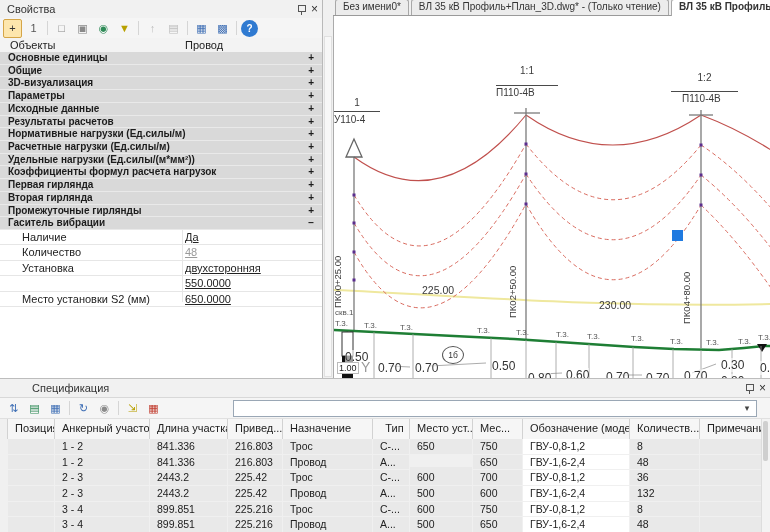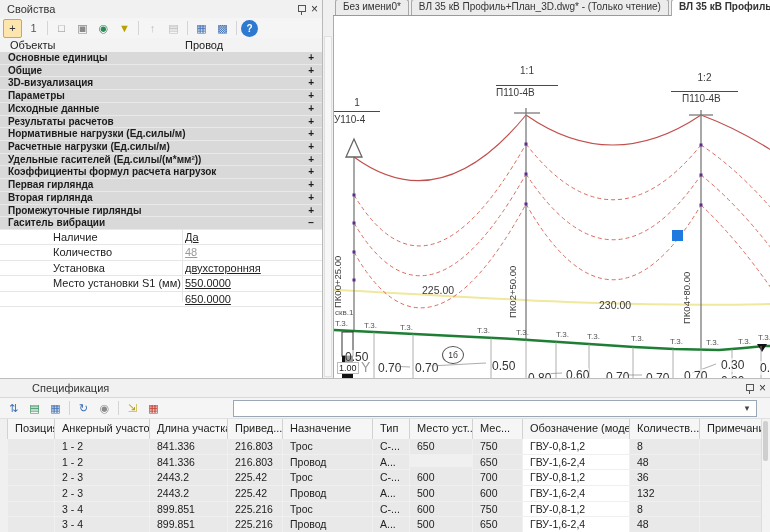--- a/index.html
+++ b/index.html
@@ -34,21 +34,21 @@
            border-bottom:1px solid #dcdcdc;}
   .obj-row .lbl{position:absolute;left:10px;}
   .obj-row .val{position:absolute;left:185px;}
   #prop-categories{position:absolute;left:0;top:52px;width:100%;}
   .cat-row{position:relative;height:12.72px;line-height:12.72px;background:#d9d9d9;
            border-bottom:1px solid #e9e9e9;font-size:10px;font-weight:bold;color:#1c1c1c;
            padding-left:8px;box-sizing:border-box;}
   .cat-toggle{position:absolute;right:8px;top:0;font-weight:bold;}
   #prop-fields{position:absolute;left:0;top:230px;width:100%;}
   .field-row{position:relative;height:14.4px;line-height:14.4px;border-bottom:1px solid #e6e6e6;background:#fff;}
-  .field-row .flbl{position:absolute;left:22px;right:141px;overflow:hidden;white-space:nowrap;margin-left:31px;}
+  .field-row .flbl{position:absolute;left:22px;right:141px;overflow:hidden;white-space:nowrap;}
   .field-row .fval{position:absolute;left:185px;text-decoration:underline;}
   .field-row .fval.dim{color:#9a9a9a;}
   .field-grid-v{position:absolute;left:182px;top:230px;width:1px;height:72px;background:#e6e6e6;}
 
   
   #splitter{position:absolute;left:323px;top:0;width:10px;height:378px;background:#f0f0f0;}
   #splitter .track{position:absolute;left:1px;top:36px;width:6px;height:339px;background:#f7f7f7;border:1px solid #e0e0e0;}
 
   
   #tabbar{position:absolute;left:333px;top:0;width:437px;height:16px;background:#f0f0f0;
@@ -133,45 +133,45 @@
     </div>
     <div id="prop-categories">
         <div class="cat-row"><span>Основные единицы</span><span class="cat-toggle">+</span></div>
         <div class="cat-row"><span>Общие</span><span class="cat-toggle">+</span></div>
         <div class="cat-row"><span>3D-визуализация</span><span class="cat-toggle">+</span></div>
         <div class="cat-row"><span>Параметры</span><span class="cat-toggle">+</span></div>
         <div class="cat-row"><span>Исходные данные</span><span class="cat-toggle">+</span></div>
         <div class="cat-row"><span>Результаты расчетов</span><span class="cat-toggle">+</span></div>
         <div class="cat-row"><span>Нормативные нагрузки (Ед.силы/м)</span><span class="cat-toggle">+</span></div>
         <div class="cat-row"><span>Расчетные нагрузки (Ед.силы/м)</span><span class="cat-toggle">+</span></div>
-        <div class="cat-row"><span>Удельные гасителей (Ед.силы/(м*мм²))</span><span class="cat-toggle">+</span></div>
+        <div class="cat-row"><span>Удельные нагрузки (Ед.силы/(м*мм²))</span><span class="cat-toggle">+</span></div>
         <div class="cat-row"><span>Коэффициенты формул расчета нагрузок</span><span class="cat-toggle">+</span></div>
         <div class="cat-row"><span>Первая гирлянда</span><span class="cat-toggle">+</span></div>
         <div class="cat-row"><span>Вторая гирлянда</span><span class="cat-toggle">+</span></div>
         <div class="cat-row"><span>Промежуточные гирлянды</span><span class="cat-toggle">+</span></div>
         <div class="cat-row"><span>Гаситель вибрации</span><span class="cat-toggle">−</span></div>
       </div>
     <div id="prop-fields">
         <div class="field-row">
           <span class="flbl">Наличие</span>
           <span class="fval">Да</span>
         </div>
         <div class="field-row">
           <span class="flbl">Количество</span>
           <span class="fval dim">48</span>
         </div>
         <div class="field-row">
           <span class="flbl">Установка</span>
           <span class="fval">двухсторонняя</span>
         </div>
         <div class="field-row">
-          <span class="flbl">Место установки S1 (мм)</span>
           <span class="fval">550.0000</span>
         </div>
         <div class="field-row">
+          <span class="flbl">Место установки S2 (мм)</span>
           <span class="fval">650.0000</span>
         </div>
       </div>
     <div class="field-grid-v"></div>
   </section>
 
   <div id="splitter">
       <div class="track"></div>
     </div>
 
@@ -323,21 +323,21 @@
     <div id="spec-combo">
       <span class="chev">▾</span>
     </div>
     <div id="spec-header">
         <div class="hcell rowstrip"></div>
         <div class="hcell" style="width: 47px;">Позиция</div>
         <div class="hcell" style="width: 95px;">Анкерный участок</div>
         <div class="hcell" style="width: 78px;">Длина участка</div>
         <div class="hcell" style="width: 55px;">Привед...</div>
         <div class="hcell" style="width: 90px;">Назначение</div>
-        <div class="hcell" style="width: 37px;">Тип</div>
+        <div class="hcell" style="width: 37px; text-align: center;">Тип</div>
         <div class="hcell" style="width: 63px;">Место уст...</div>
         <div class="hcell" style="width: 50px;">Мес...</div>
         <div class="hcell" style="width: 107px;">Обозначение (модель)</div>
         <div class="hcell" style="width: 70px;">Количеств...</div>
         <div class="hcell" style="width: 62px;">Примечание</div>
       </div>
     <div id="spec-rows">
         <div class="trow">
           <div class="tcell rowstrip" style="width: 8px;"></div>
           <div class="tcell" style="width: 46px;"></div>

